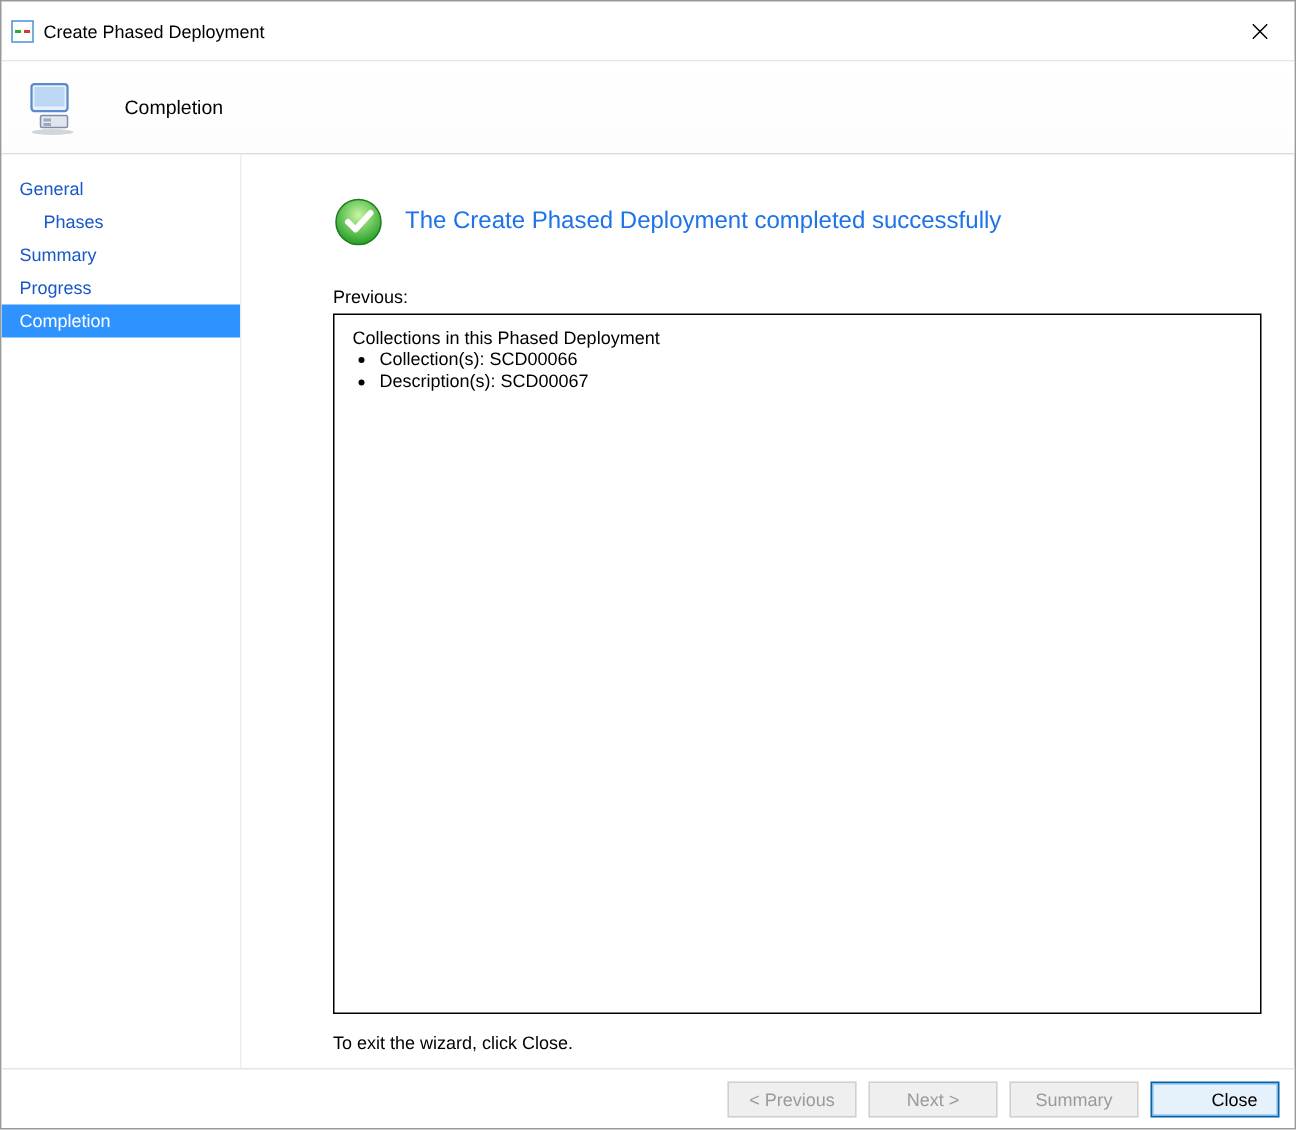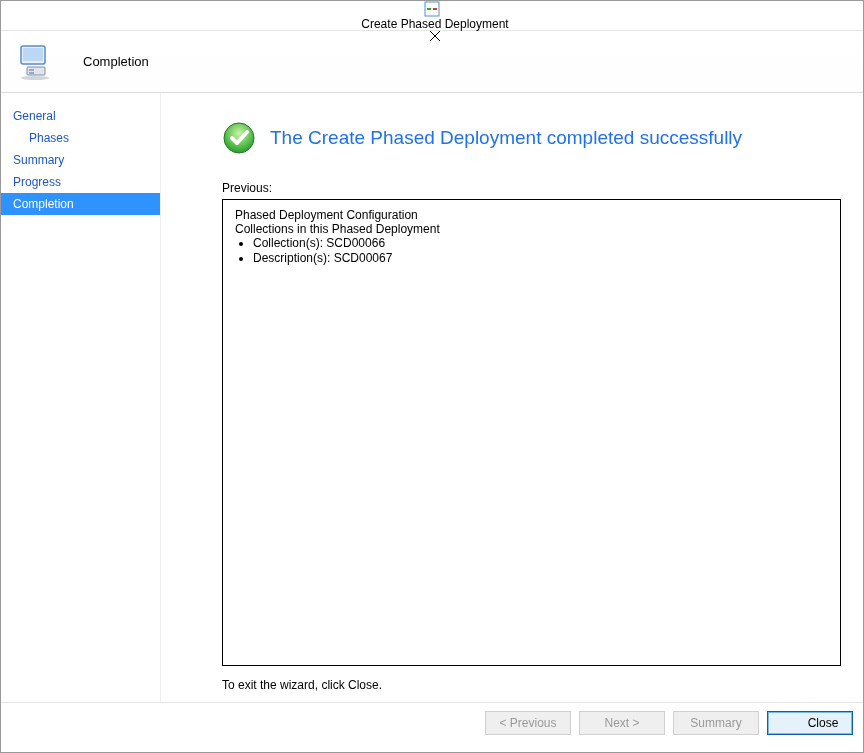--- a/index.html
+++ b/index.html
@@ -8,26 +8,25 @@
       font-size: 12px;
       background: #fff;
       width: 864px;
       height: 753px;
       position: relative;
       border: 1px solid #999;
       overflow: hidden;
     }
     
     .titlebar {
-      height: 30px;
+      height: 40px;
       display: flex;
       align-items: center;
       padding: 0 0 0 6px;
       border-bottom: 1px solid #e5e5e5;
-      flex-direction: column;
     }
     .titlebar .app-icon {
       width: 16px; height: 16px;
       margin-right: 6px;
       display: inline-flex; align-items: center; justify-content: center;
     }
     .titlebar .title {
       font-size: 12px;
       color: #000;
     }
@@ -94,21 +93,21 @@
       display: flex;
       align-items: center;
       margin-bottom: 26px;
     }
     .status-icon {
       width: 34px; height: 34px;
       margin-right: 14px;
       flex-shrink: 0;
     }
     .status-text {
-      font-size: 19px;
+      font-size: 16px;
       color: #1e73e8;
     }
     .details-label {
       font-size: 12px;
       margin-bottom: 4px;
     }
     .details-box {
       flex: 1;
       border: 1px solid #000;
       padding: 8px 12px;
@@ -217,21 +216,20 @@
           </defs>
           <circle cx="17" cy="17" r="15" fill="url(#g1)" stroke="#1d7a1d" stroke-width="1"></circle>
           <path d="M10 17 L15 22 L25 11" fill="none" stroke="#fff" stroke-width="4" stroke-linecap="round" stroke-linejoin="round"></path>
         </svg>
       </span>
       <span class="status-text">The Create Phased Deployment completed successfully</span>
     </div>
 
     <div class="details-label">Previous:</div>
     <div class="details-box">
-      <div class="group-title">Phased Deployment Configuration</div>
       <div>Collections in this Phased Deployment</div>
       <ul>
         <li>Collection(s): SCD00066</li>
         <li>Description(s): SCD00067</li>
       </ul>
     </div>
 
     <div class="hint">To exit the wizard, click Close.</div>
   </div>
 </div>

